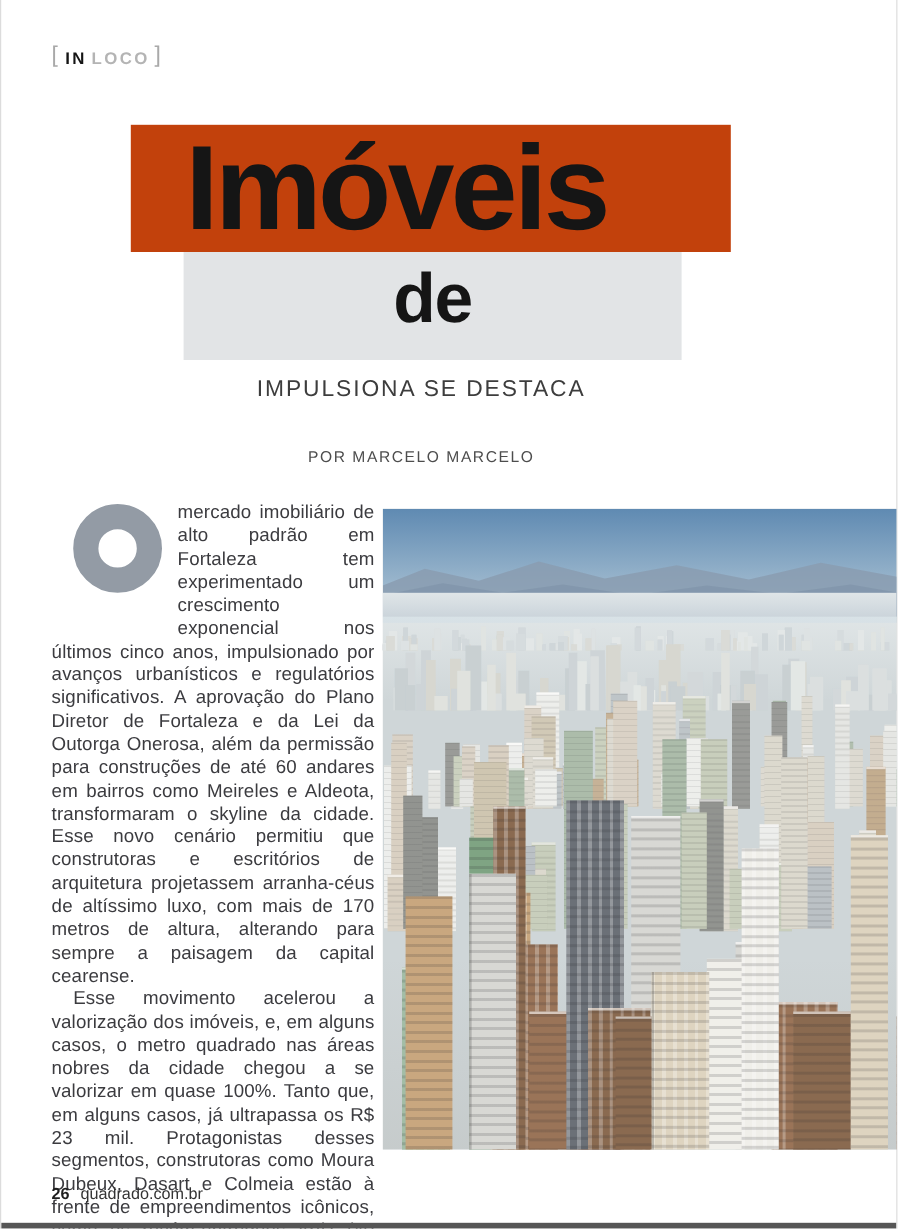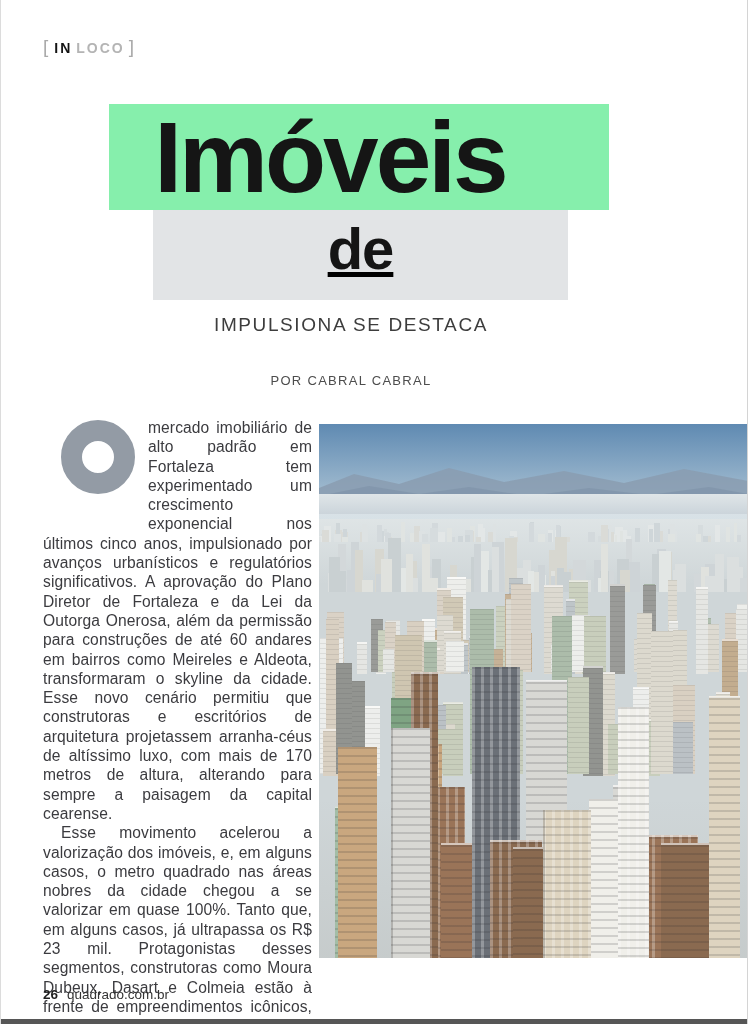--- a/index.html
+++ b/index.html
@@ -19,21 +19,21 @@
   .badge .bracket{color:#a9a9a9;font-weight:400;font-size:19px;line-height:14px;transform:translateY(-1px);}
   .badge .in{color:#141414;}
   .badge .loco{color:#b4b4b4;}
 
   
   .hl-block{position:absolute;background:#e2e4e6;display:flex;align-items:center;}
   .hl-1{left:108px;top:104px;width:500px;height:106px;justify-content:center;padding-right:58px;box-sizing:border-box;}
   .hl-2{left:152px;top:210px;width:415px;height:90px;justify-content:center;}
   .hl-text{font-weight:700;color:#151515;letter-spacing:-3px;line-height:1;}
   .hl-1 .hl-text{font-size:100px;}
-  .hl-2{align-items:center;padding-top:0;text-decoration:underline;}
+  .hl-2{align-items:center;padding-top:0;}
   .hl-2 .inner{display:flex;align-items:baseline;gap:10px;transform:translateY(-6px);}
   .hl-de{font-size:58px;font-weight:700;color:#151515;letter-spacing:-1px;line-height:90px;}
   .hl-luxo{font-size:96px;font-weight:700;color:#151515;letter-spacing:-3px;line-height:90px;}
 
   
   .subtitle{position:absolute;left:42px;top:314px;width:616px;text-align:center;
     color:#3d3d3d;font-size:19px;letter-spacing:1.6px;line-height:22px;font-weight:400;}
   .byline{position:absolute;left:42px;top:373px;width:616px;text-align:center;
     color:#4d4d4d;font-size:13px;letter-spacing:1.3px;font-weight:400;}
 
@@ -66,34 +66,34 @@
 
 <div class="page">
 
   <div class="badge">
     <span class="bracket">[</span>
     <span class="in">IN</span>
     <span class="loco">LOCO</span>
     <span class="bracket">]</span>
   </div>
 
-  <div class="hl-block hl-1" style="background: #86efac; align-items: center;">
+  <div class="hl-block hl-1" style="background: #c2410c; align-items: center;">
     <span class="hl-text">Imóveis</span>
   </div>
   <div class="hl-block hl-2" style="background: rgb(226, 228, 230);">
     <span class="inner">
       <span class="hl-de">de</span>
     </span>
   </div>
 
   <div class="subtitle">
     <div>IMPULSIONA SE DESTACA</div>
   </div>
 
-  <div class="byline">POR CABRAL CABRAL</div>
+  <div class="byline">POR MARCELO MARCELO</div>
 
   <div class="body-col">
     <p class="p1">
       <span class="dropcap-ring" style="border-color: rgb(147, 155, 165);"></span><span>mercado imobiliário de alto padrão em Fortaleza tem experimentado um crescimento exponencial nos últimos cinco anos, impulsionado por avanços urbanísticos e regulatórios significativos. A aprovação do Plano Diretor de Fortaleza e da Lei da Outorga Onerosa, além da permissão para construções de até 60 andares em bairros como Meireles e Aldeota, transformaram o skyline da cidade. Esse novo cenário permitiu que construtoras e escritórios de arquitetura projetassem arranha-céus de altíssimo luxo, com mais de 170 metros de altura, alterando para sempre a paisagem da capital cearense.</span>
     </p>
     <p class="p2">Esse movimento acelerou a valorização dos imóveis, e, em alguns casos, o metro quadrado nas áreas nobres da cidade chegou a se valorizar em quase 100%. Tanto que, em alguns casos, já ultrapassa os R$ 23 mil. Protagonistas desses segmentos, construtoras como Moura Dubeux, Dasart e Colmeia estão à frente de empreendimentos icônicos, como os recém-entregues Artiz (40 andares) e One (50 andares), além de projetos em andamento, como o Wave Beira-Mar, o Ivens Monumental e o Epic. Esses edifícios não apenas redefinem a arquitetura urbana, mas atendem a uma demanda crescente por imóveis exclusivos e sofisticados.</p>
   </div>
 
   <div class="photo">
     <div class="sky" style="background: linear-gradient(rgb(95, 138, 178) 0%, rgb(185, 205, 218) 100%);"></div>

